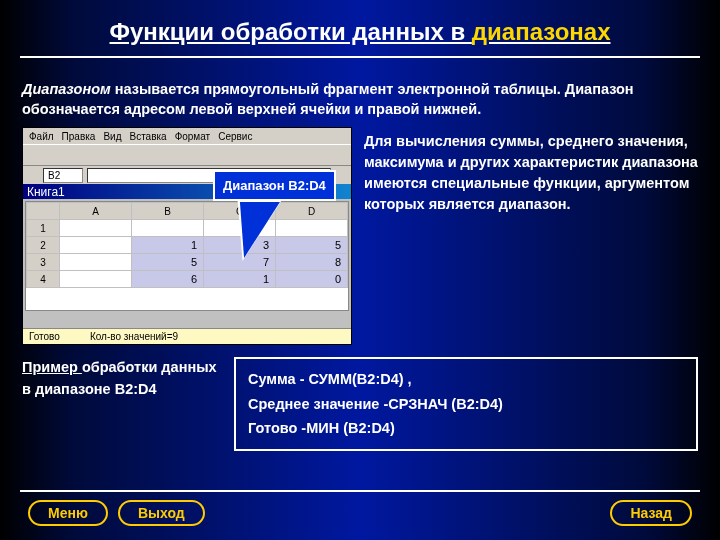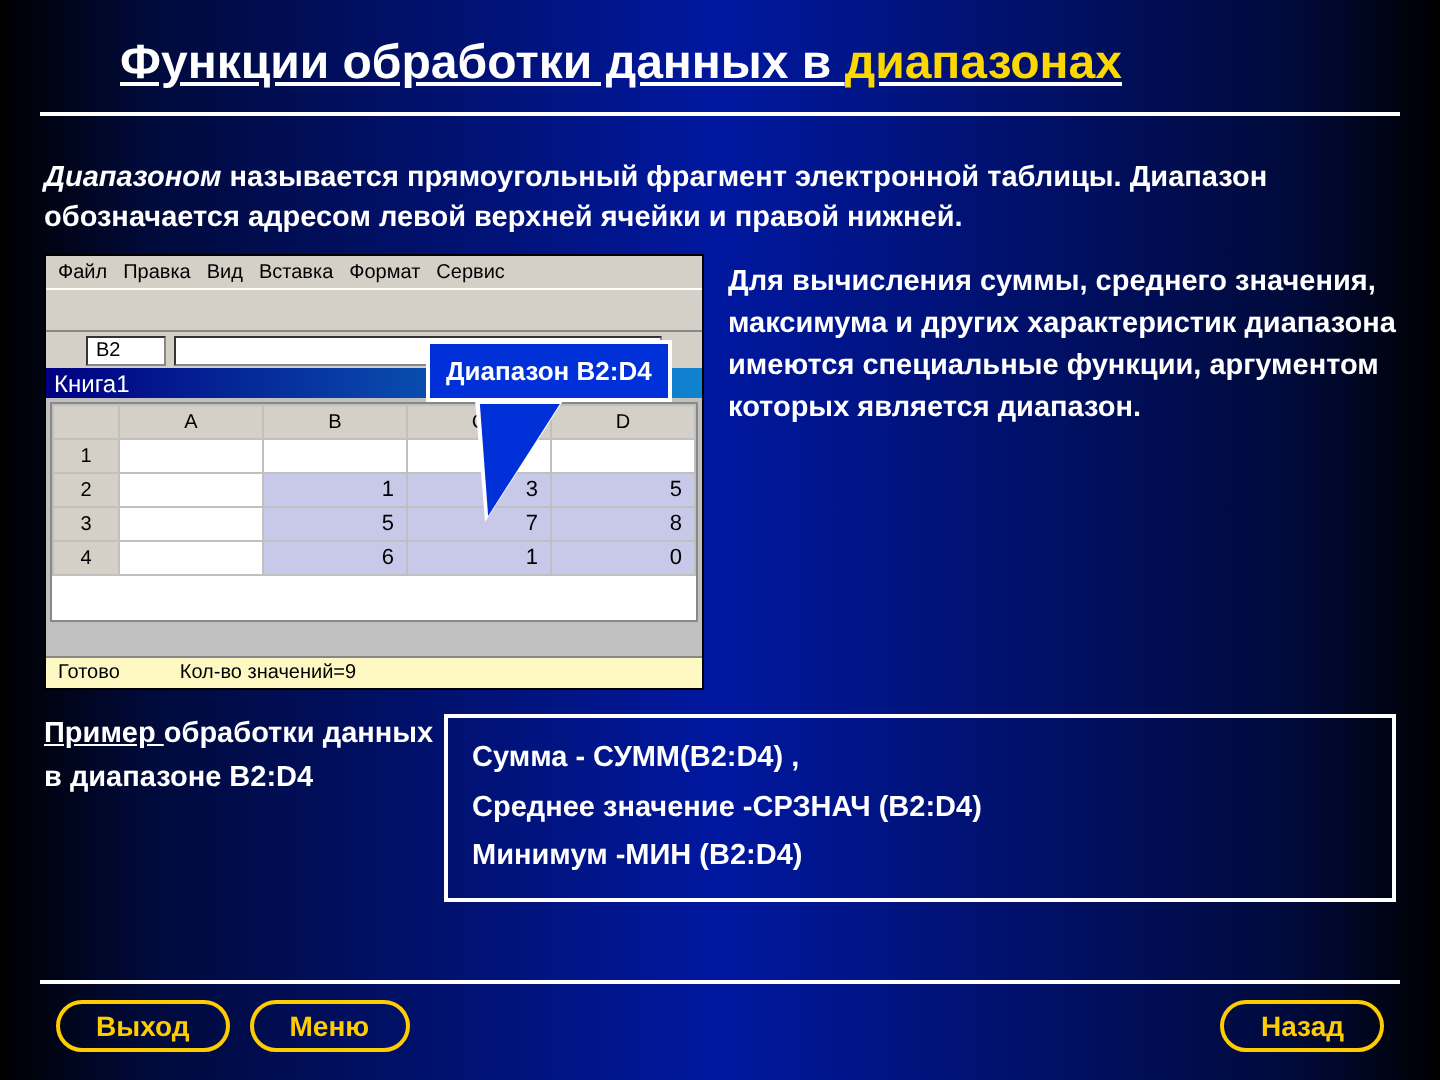--- a/index.html
+++ b/index.html
@@ -1,17 +1,17 @@
 <!DOCTYPE html>
 <html><head>
 <meta charset="utf-8">
 <style>
 *{margin:0;padding:0;box-sizing:border-box}
 body{width:720px;height:540px;background:linear-gradient(90deg,#000000 0%,#000a3a 10%,#0018a0 50%,#000a3a 90%,#000000 100%);font-family:Arial,sans-serif;color:#fff;position:relative;overflow:hidden}
-.header{padding:18px 60px 6px;display:flex;}
+.header{padding:18px 60px 6px;display:flex;justify-content:center}
 .title{font-size:24px;font-weight:bold;text-decoration:underline}
 .title .part1{color:#fff}
 .title .part2{color:#fcd700}
 .hr{height:2px;background:#fff;margin:4px 20px 0}
 .intro{padding:22px 22px 6px;font-size:14.5px;font-weight:bold;line-height:1.35}
 .intro .em{font-style:italic;color:#fff}
 .mid{display:flex;padding:2px 22px 0;gap:12px}
 .excel-shot{width:330px;height:218px;background:#c0c0c0;border:1px solid #000;position:relative;font-family:Tahoma,Arial,sans-serif;color:#000;font-size:11px}
 .win-title{height:18px;background:linear-gradient(90deg,#000080,#1084d0);color:#fff;display:flex;align-items:center;padding:0 2px;font-size:11px}
 .win-title .icon{width:14px;height:14px;background:#fff;margin-right:4px;border:1px solid #888}
@@ -28,21 +28,21 @@
 table.grid th,table.grid td{border:1px solid #c0c0c0;padding:0;height:17px}
 table.grid th{background:#d4d0c8;font-weight:normal;font-size:10px;text-align:center;width:48px}
 table.grid th.rowh{width:22px}
 table.grid td{text-align:right;padding-right:6px;background:#fff}
 table.grid td.sel{background:#c8c8e8}
 .status{position:absolute;bottom:0;left:0;right:0;height:16px;background:#fef9c3;border-top:1px solid #888;font-size:10px;padding:0 6px;display:flex;align-items:center;gap:30px}
 .callout{position:absolute;top:42px;left:190px;background:#0030d8;border:2px solid #fff;color:#fff;font-weight:bold;padding:6px 8px;font-size:13px;z-index:5}
 .callout-tail{position:absolute;top:74px;left:212px;width:0;height:0;border-left:14px solid transparent;border-right:26px solid transparent;border-top:56px solid #0030d8;z-index:4;transform:skewX(-10deg)}
 .callout-tail-border{position:absolute;top:71px;left:209px;width:0;height:0;border-left:16px solid transparent;border-right:29px solid transparent;border-top:62px solid #fff;z-index:3;transform:skewX(-10deg)}
 .right-text{flex:1;font-size:14.5px;font-weight:bold;line-height:1.45;padding:4px 0}
-.bottom{display:flex;padding:12px 22px 0;align-items:flex-start}
+.bottom{display:flex;padding:12px 22px 0;gap:12px;align-items:flex-start}
 .example-label{width:200px;font-size:14.5px;font-weight:bold;line-height:1.5}
 .example-label .und{text-decoration:underline}
 .formula-box{flex:1;border:2px solid #fff;padding:8px 12px;font-size:14.5px;font-weight:bold;line-height:1.7}
 .nav{position:absolute;bottom:14px;left:0;right:0;display:flex;padding:0 28px;gap:10px;align-items:center}
 .nav .spacer{flex:1}
 .nav-btn{border:2px solid #ffcc00;border-radius:16px;padding:3px 18px;color:#ffcc00;font-size:14px;font-weight:bold;background:transparent;cursor:pointer}
 .hr2{position:absolute;bottom:48px;left:20px;right:20px;height:2px;background:#fff}
 </style>
 </head>
 <body>
@@ -133,24 +133,24 @@
   <div class="right-text">Для вычисления суммы, среднего значения, максимума и других характеристик  диапазона имеются специальные функции, аргументом которых является  диапазон.</div>
 </div>
 
 <div class="bottom">
   <div class="example-label">
     <span class="und">Пример </span><span>обработки данных в диапазоне B2:D4</span>
   </div>
   <div class="formula-box">
     <div>Сумма  -   СУММ(B2:D4) ,</div>
     <div>Среднее значение -СРЗНАЧ (B2:D4)</div>
-    <div>Минимум -МИН (B2:D4)</div>
+    <div>Готово -МИН (B2:D4)</div>
   </div>
 </div>
 
 <div class="hr2"></div>
 
 <div class="nav">
+  <button class="nav-btn">Меню</button>
   <button class="nav-btn">Выход</button>
-  <button class="nav-btn">Меню</button>
   <span class="spacer"></span>
   <button class="nav-btn">Назад</button>
 </div>
 
 </body></html>

